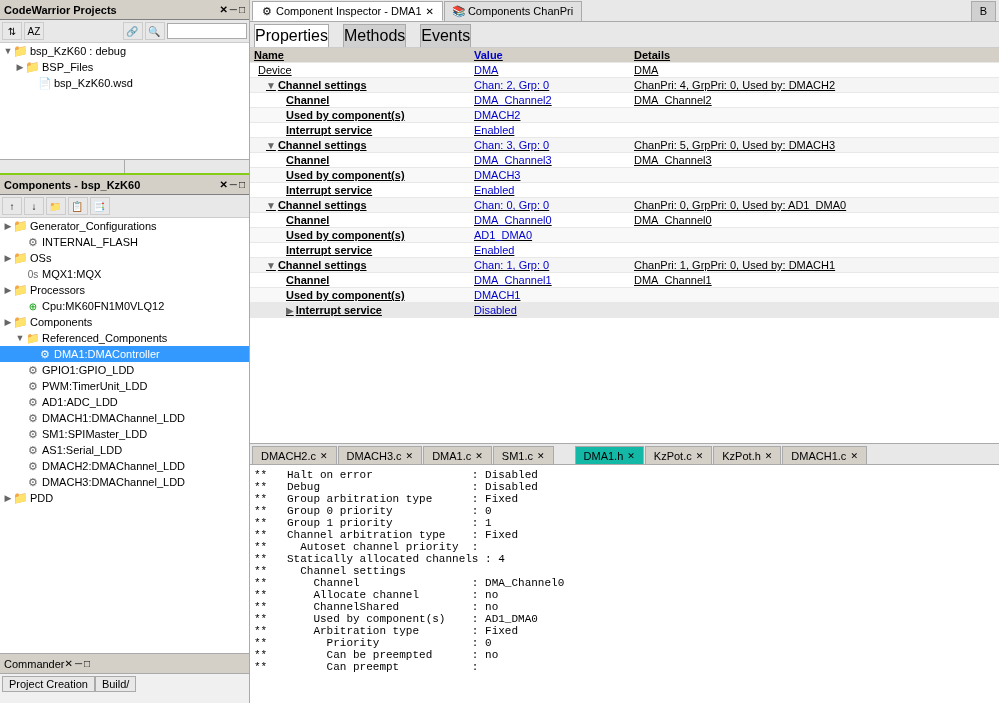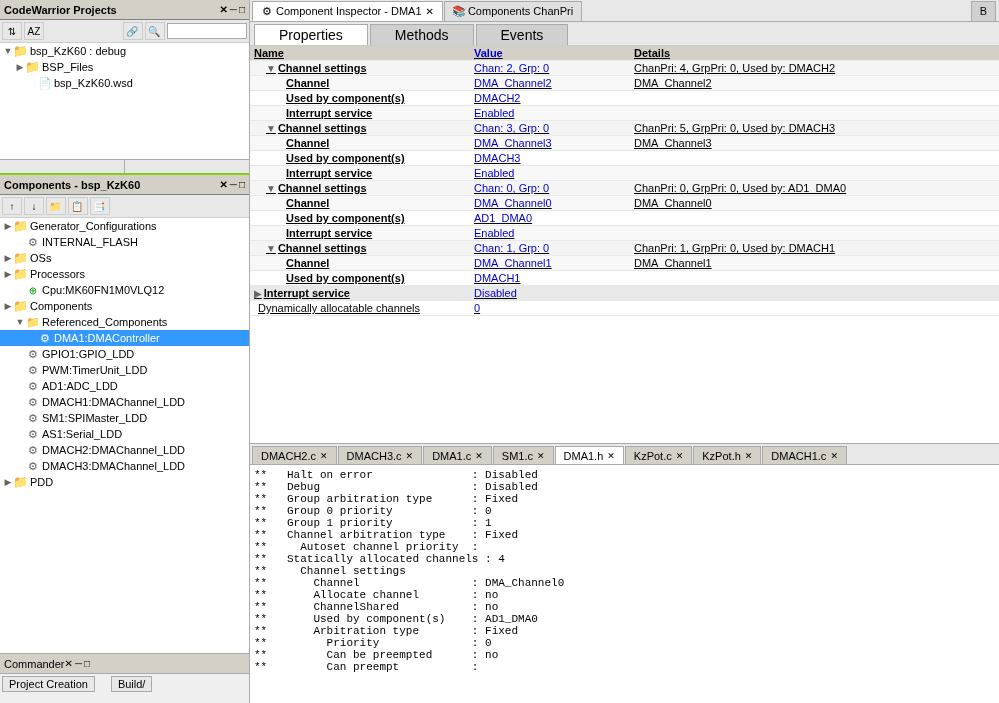--- a/index.html
+++ b/index.html
@@ -27,48 +27,48 @@
     .toolbar-input { height: 16px; border: 1px solid #aaa; background: #fff; padding: 0 2px; font-size: 11px; flex: 1; }
     .tree-area { flex: 1; overflow-y: auto; overflow-x: auto; background: #fff; }
     .tree-item { display: flex; align-items: center; padding: 1px 2px; cursor: pointer; white-space: nowrap; }
     .tree-indent { display: inline-block; }
     .tree-arrow { width: 12px; display: inline-flex; align-items: center; justify-content: center; color: #666; font-size: 9px; }
     .tree-icon { width: 14px; height: 14px; margin-right: 2px; display: inline-flex; align-items: center; justify-content: center; }
 
     
     .inspector-area { flex: 1; display: flex; flex-direction: column; overflow: hidden; background: #fff; }
     .inspector-tabs { display: flex; border-bottom: 1px solid #ccc; background: #e8e8e8; padding: 2px 4px 0; }
-    .inspector-tab { padding: 2px 24px; border: 1px solid #aaa; border-bottom: none; background: #d0d0d0; cursor: pointer; font-size: 14px; margin-right: 2px; }
+    .inspector-tab { padding: 2px 0; border: 1px solid #aaa; border-bottom: none; background: #d0d0d0; cursor: pointer; font-size: 16px; margin-right: 14px; }
     .inspector-tab.active { background: #fff; }
 
     
     .prop-table { width: 100%; border-collapse: collapse; font-size: 11px; }
     .prop-table td { padding: 1px 4px; border-bottom: 1px solid #e8e8e8; vertical-align: middle; }
     .prop-table tr:nth-child(even) { background: #f8f8f8; }
     .prop-col-name { width: 220px; }
     .prop-col-value { width: 160px; color: #0000cc; }
     .prop-col-details { color: #000; }
     .prop-group { font-weight: bold; background: #eeeeee !important; }
     .prop-group td { background: #eeeeee; }
     .prop-subgroup { background: #f5f5f5 !important; }
     .prop-subgroup td { background: #f5f5f5; }
     .expand-btn { color: #666; margin-right: 2px; font-size: 10px; }
     .table-scroll { overflow-y: auto; flex: 1; text-decoration: underline; }
 
     
     .code-area { height: 260px; display: flex; flex-direction: column; border-top: 1px solid #aaa; }
     .code-tabs { display: flex; background: #e8e8e8; border-bottom: 1px solid #aaa; padding: 2px 2px 0; align-items: flex-end; overflow: hidden; }
     .code-tab { padding: 2px 8px; border: 1px solid #aaa; border-bottom: none; background: #d4d0c8; cursor: pointer; font-size: 11px; margin-right: 1px; white-space: nowrap; height: 18px; display: flex; align-items: center; }
-    .code-tab.active { background: #ffffff; }
+    .code-tab.active { background: #14b8a6; margin-left: 20px; }
     .code-content { flex: 1; overflow-y: auto; background: #fff; padding: 4px; font-family: 'Courier New', monospace; font-size: 11px; color: #000; white-space: pre; }
 
     
     .commander-panel { height: 50px; background: #f0f0f0; border-top: 1px solid #aaa; display: flex; flex-direction: column; }
     .cmd-header { display: flex; align-items: center; background: #d4d0c8; border-bottom: 1px solid #aaa; padding: 1px 4px; height: 20px; font-size: 11px; }
-    .cmd-toolbar { display: flex; padding: 2px; gap: 16px; }
+    .cmd-toolbar { display: flex; padding: 2px; gap: 0; }
     .cmd-btn { padding: 1px 6px; font-size: 11px; border: 1px solid #aaa; background: #e8e8e8; cursor: pointer; }
 
     
     ::-webkit-scrollbar { width: 10px; height: 10px; }
     ::-webkit-scrollbar-track { background: #f0f0f0; }
     ::-webkit-scrollbar-thumb { background: #c0c0c0; border: 1px solid #aaa; }
 
     .blue-text { color: #0000cc; }
     .bold { font-weight: bold; }
 
@@ -152,20 +152,26 @@
           <span class="tree-arrow"> </span>
           <span class="tree-icon" style="color:#666;">⚙</span>
           <span>INTERNAL_FLASH</span>
         </div>
 
         <div class="tree-item">
           <span class="tree-arrow">▶</span>
           <span class="tree-icon icon-folder">📁</span>
           <span>OSs</span>
         </div>
+        <div class="tree-item">
+          <span class="tree-indent" style="width:12px"></span>
+          <span class="tree-arrow"> </span>
+          <span class="tree-icon" style="color:#666; font-size:10px;">0s</span>
+          <span>MQX1:MQX</span>
+        </div>
 
         <div class="tree-item">
           <span class="tree-arrow">▶</span>
           <span class="tree-icon icon-folder">📁</span>
           <span>Processors</span>
         </div>
         <div class="tree-item">
           <span class="tree-indent" style="width:12px"></span>
           <span class="tree-arrow"> </span>
           <span class="tree-icon icon-cpu" style="font-size:10px;">⊕</span>
@@ -295,20 +301,25 @@
         <table class="prop-table">
           <thead>
             <tr style="background:#d4d0c8;">
               <td class="prop-col-name bold">Name</td>
               <td class="prop-col-value bold">Value</td>
               <td class="prop-col-details bold">Details</td>
             </tr>
           </thead>
           <tbody>
 
+            <tr>
+              <td class="prop-col-name"><span style="margin-left:4px">Device</span></td>
+              <td class="prop-col-value blue-text">DMA</td>
+              <td class="prop-col-details">DMA</td>
+            </tr>
 
 
             <tr class="prop-subgroup">
               <td class="prop-col-name">
                 <span style="margin-left:12px"><span class="expand-btn">▼</span><strong>Channel settings</strong></span>
               </td>
               <td class="prop-col-value blue-text">Chan: 2, Grp: 0</td>
               <td class="prop-col-details">ChanPri: 4, GrpPri: 0, Used by: DMACH2</td>
             </tr>
             <tr>
@@ -385,31 +396,26 @@
               <td class="prop-col-value">DMA_Channel1</td>
               <td class="prop-col-details">DMA_Channel1</td>
             </tr>
             <tr>
               <td class="prop-col-name"><span style="margin-left:32px"><strong>Used by component(s)</strong></span></td>
               <td class="prop-col-value">DMACH1</td>
               <td class="prop-col-details"></td>
             </tr>
             <tr style="background:#e8e8e8;">
               <td class="prop-col-name">
-                <span style=""><span class="expand-btn">▶</span><strong>Interrupt service</strong></span>
+                <span style="margin-left:32px"><span class="expand-btn">▶</span><strong>Interrupt service</strong></span>
               </td>
               <td class="prop-col-value">Disabled</td>
               <td class="prop-col-details"></td>
             </tr>
 
-            <tr>
-              <td class="prop-col-name"><span style="margin-left:4px">Dynamically allocatable channels</span></td>
-              <td class="prop-col-value blue-text">0</td>
-              <td class="prop-col-details"></td>
-            </tr>
           </tbody>
         </table>
       </div>
     </div>
 
     <div class="code-area">
       <div class="code-tabs">
         <div class="code-tab">
           <span>DMACH2.c</span>
           <span style="margin-left:4px; font-size:9px;">✕</span>

